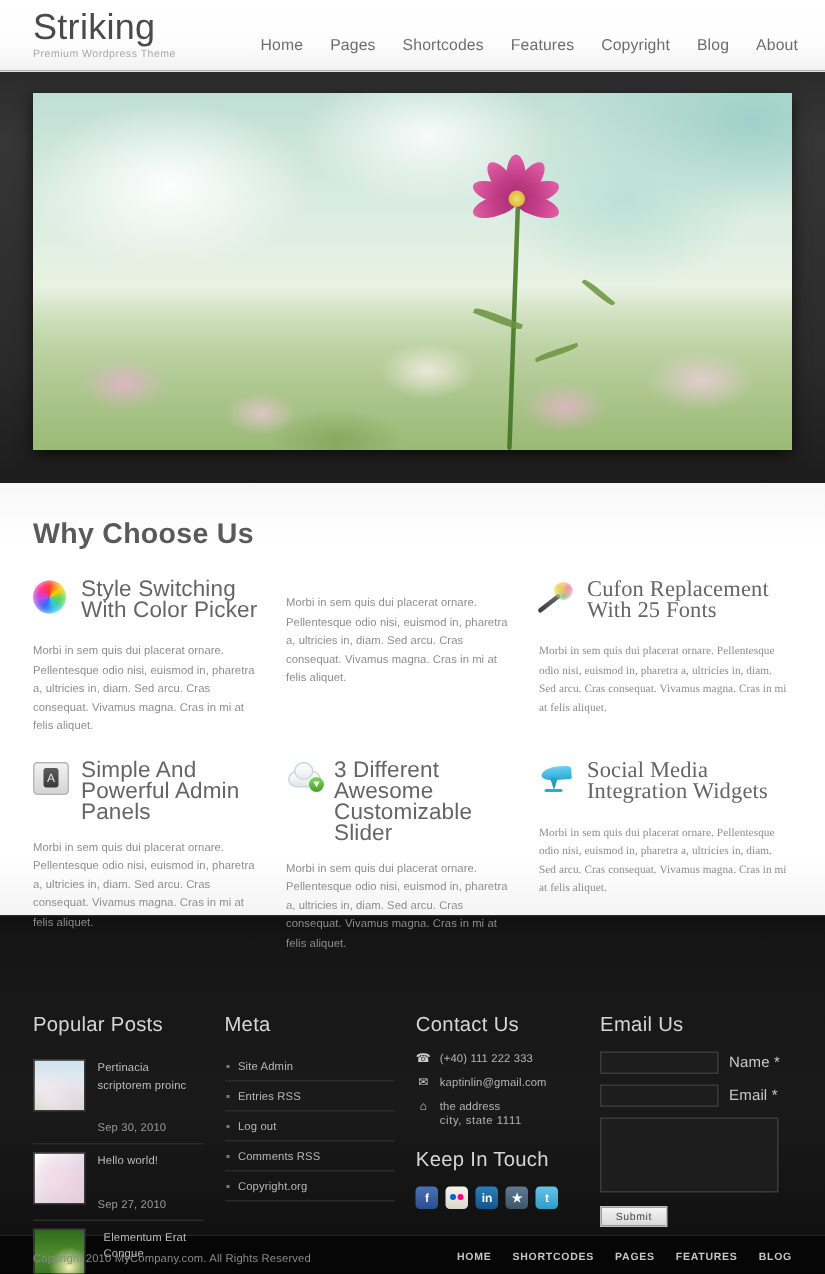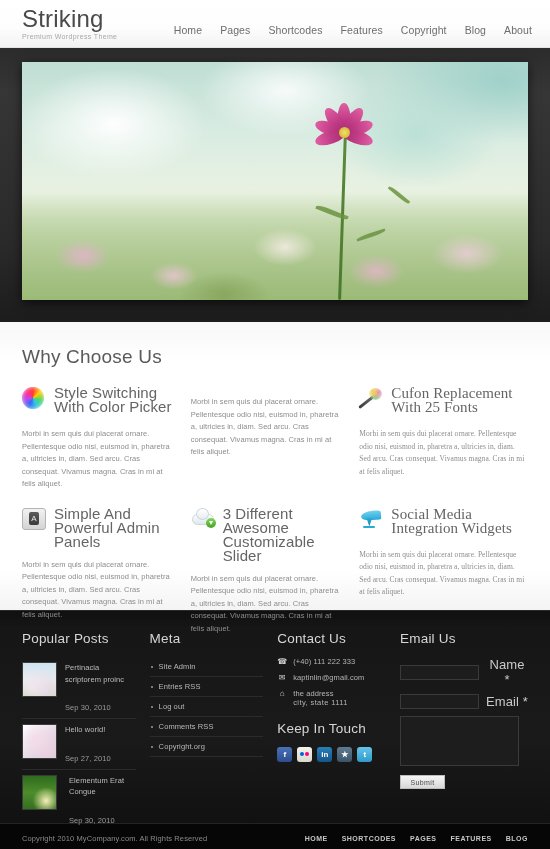--- a/index.html
+++ b/index.html
@@ -97,21 +97,21 @@
     border-radius: 50%; z-index: 5;
   }
 
   
   .features {
     background: linear-gradient(to bottom, #f7f7f7 0%, #ffffff 14%, #ffffff 86%, #f4f4f4 100%);
     padding: 24px 22px 22px 22px;
     height: 288px;
   }
   .section-title {
-    font-size: 19px; font-weight: 400; color: #5a5a5a;
+    font-size: 19px; font-weight: 700; color: #5a5a5a;
     letter-spacing: 0.2px; margin-bottom: 18px;
   }
   .feat-grid { display: flex; flex-wrap: wrap; }
   .feat-col { width: 33.333%; padding-right: 18px; margin-bottom: 16px; }
   .feat-col:nth-child(3n) { padding-right: 0; font-family: Liberation Serif, serif; }
   .feat-head { display: flex; align-items: flex-start; gap: 8px; min-height: 32px; }
   .feat-icon { width: 24px; height: 24px; flex: 0 0 24px; margin-top: 1px; position: relative; }
   .feat-title {
     font-size: 15px; font-weight: 300; color: #656565;
     line-height: 14px; letter-spacing: 0.1px;
@@ -216,21 +216,21 @@
     display: flex;
     border-top: 1px solid #2a2a2a;
   }
   .fcol { padding-right: 14px; }
   .fcol-posts { width: 133px; }
   .fcol-meta { width: 133px; }
   .fcol-contact { width: 128px; }
   .fcol-email { width: 134px; padding-right: 0; }
   .fcol h3 {
     font-size: 13.5px; font-weight: 300; color: #d6d6d6;
-    letter-spacing: 0.2px; margin-bottom: 11px;
+    letter-spacing: 0.2px; margin-bottom: 11px; margin-top: 44px;
   }
   .post-item {
     display: flex; gap: 8px; padding: 5px 0 6px 0;
     border-bottom: 1px solid #2b2b2b;
   }
   .post-item:last-child { border-bottom: none; gap: 12px; }
   .post-thumb {
     width: 35px; height: 35px; flex: 0 0 35px;
     border: 1px solid #3a3a3a; overflow: hidden;
   }
@@ -281,21 +281,21 @@
   .soc-in { background: linear-gradient(to bottom,#2a7fb8,#14558a); text-align: center; }
   .soc-ms { background: linear-gradient(to bottom,#5f7b92,#3b5468); }
   .soc-tw { background: linear-gradient(to bottom,#67c4e8,#2f9bc9); }
   .form-row { display: flex; align-items: center; gap: 7px; margin-bottom: 7px; }
   .f-input {
     width: 79px; height: 15px;
     background: #1d1d1d; border: 1px solid #3a3a3a;
     color: #ddd; font-size: 7.5px; padding: 0 4px;
     font-family: "Liberation Sans", sans-serif;
   }
-  .f-label { font-size: 13px; color: #c9c9c9; letter-spacing: 0.1px; text-align: center; }
+  .f-label { font-size: 10px; color: #c9c9c9; letter-spacing: 0.1px; text-align: center; }
   .f-textarea {
     width: 119px; height: 50px; margin-top: 3px;
     background: #1d1d1d; border: 1px solid #3a3a3a;
     color: #ddd; font-size: 7.5px; padding: 3px 4px; resize: none;
     font-family: "Liberation Sans", sans-serif; display: block;
   }
   .f-submit {
     margin-top: 9px; width: 45px; height: 14px;
     background: linear-gradient(to bottom,#f5f5f5,#d8d8d8);
     border: 1px solid #bdbdbd; color: #4a4a4a; font-size: 7px;

